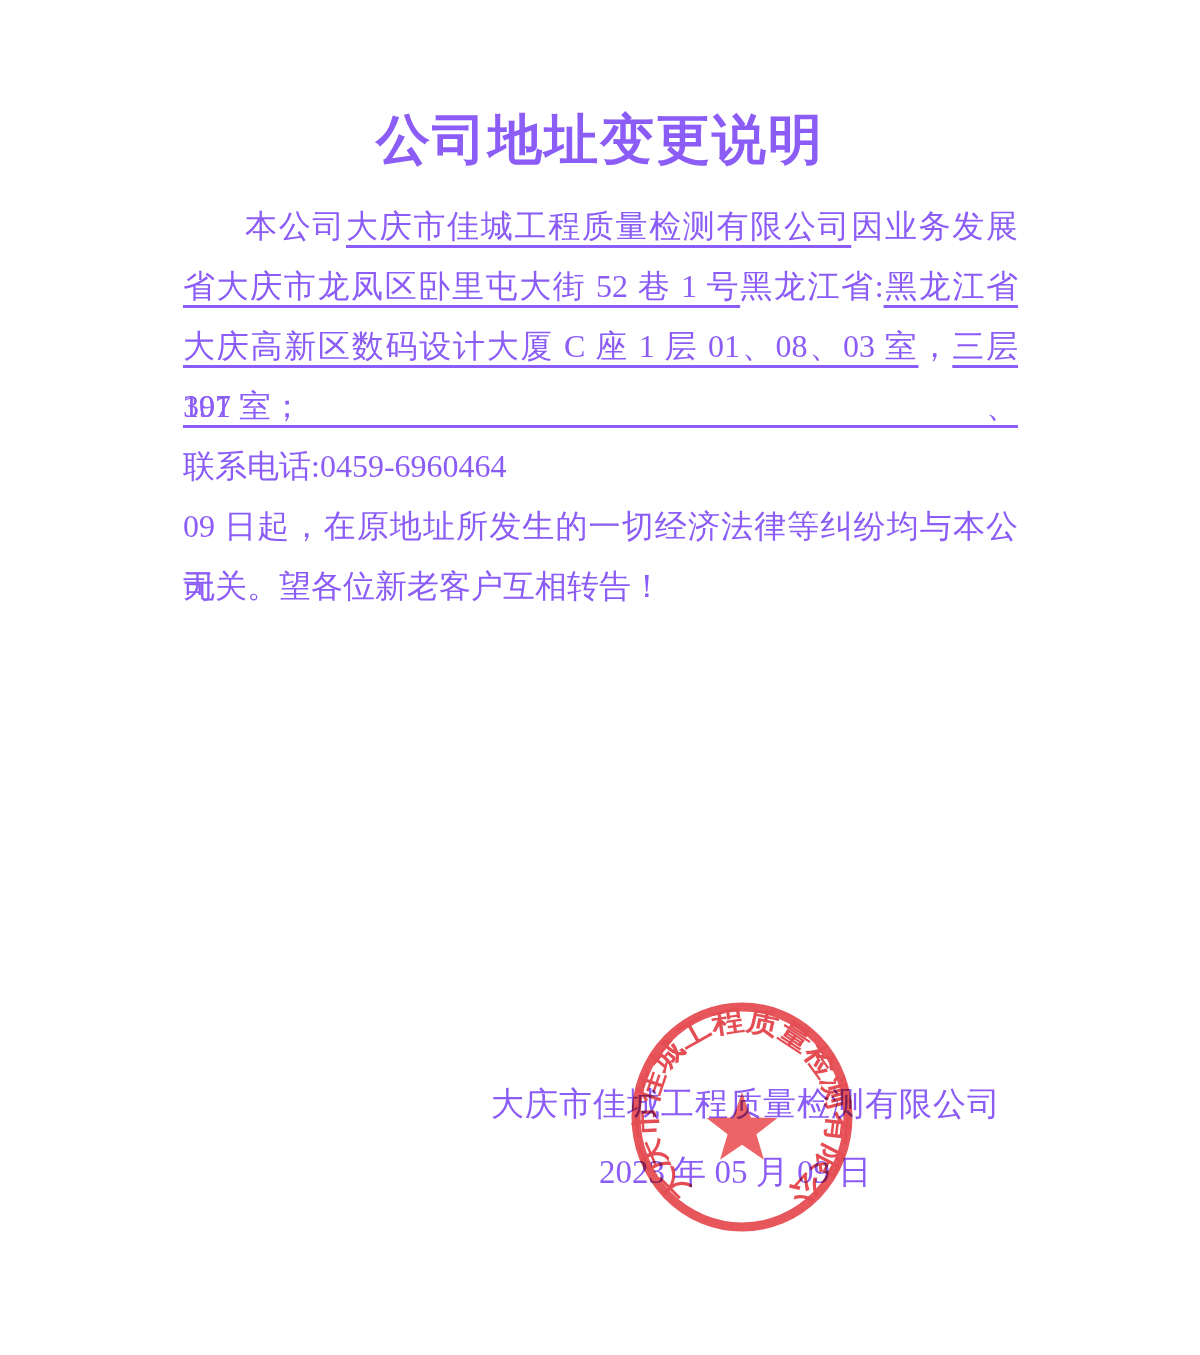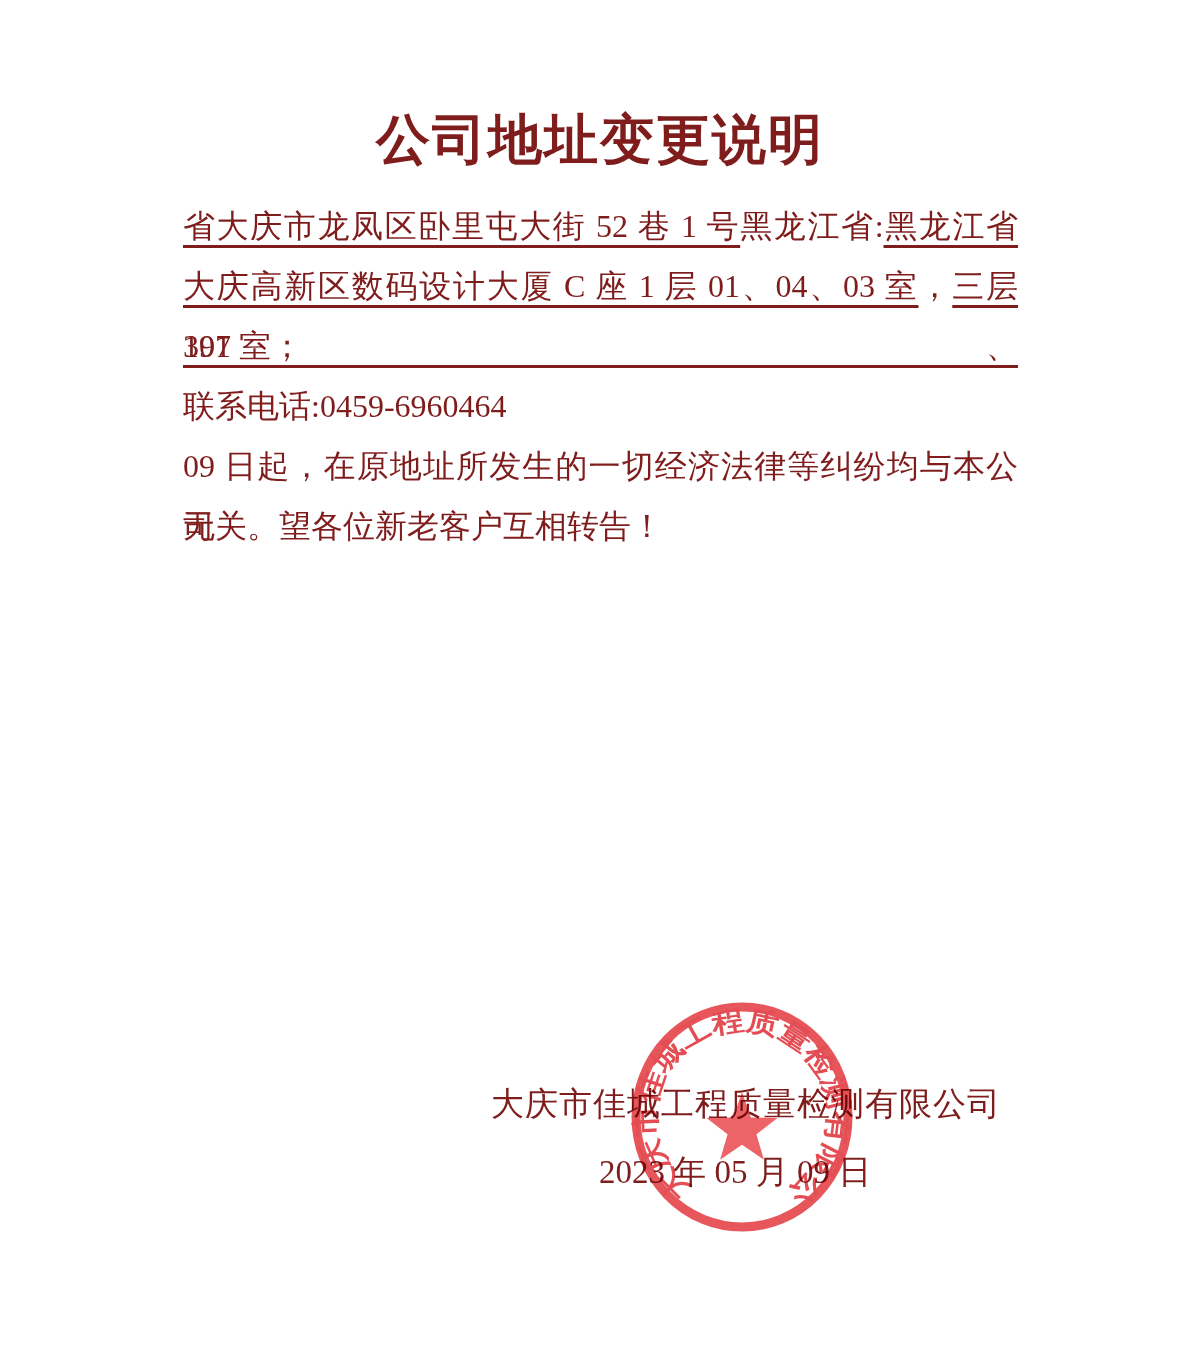--- a/index.html
+++ b/index.html
@@ -4,21 +4,21 @@
 <style>
   * { margin: 0; padding: 0; box-sizing: border-box; }
   html, body { background: #ffffff; }
   .page {
     position: relative;
     width: 1069px;
     height: 1355px;
     background: #ffffff;
     overflow: hidden;
     font-family: "Liberation Serif", "DejaVu Serif", serif;
-    color: #7f1d1d;
+    color: #8b5cf6;
   }
   .title {
     position: absolute;
     top: 104px;
     left: 0;
     width: 1200px;
     text-align: center;
     font-size: 54px;
     font-weight: 700;
     letter-spacing: 2px;
@@ -86,22 +86,23 @@
   }
 </style>
 </head>
 <body>
 
 <div class="page">
 
   <h1 class="title">公司地址变更说明</h1>
 
   <div class="body-text" id="bodyLines">
+      <div class="line fill indent"><span class="seg">本公司</span><span class="seg-u">大庆市佳城工程质量检测有限公司</span><span class="seg">因业务发展</span></div>
       <div class="line fill"><span class="seg-u">省大庆市龙凤区卧里屯大街 52 巷 1 号</span><span class="seg">黑龙江省:</span><span class="seg-u">黑龙江省</span></div>
-      <div class="line fill"><span class="seg-u">大庆高新区数码设计大厦 C 座 1 层 01、04、03 室</span><span class="seg">，</span><span class="seg-u">三层 301、</span></div>
+      <div class="line fill"><span class="seg-u">大庆高新区数码设计大厦 C 座 1 层 01、08、03 室</span><span class="seg">，</span><span class="seg-u">三层 301、</span></div>
       <div class="line"><span class="seg-u">197 室；</span></div>
       <div class="line"><span class="seg">联系电话:0459-6960464</span></div>
       <div class="line fill"><span class="seg">09 日起，在原地址所发生的一切经济法律等纠纷均与本公司</span></div>
       <div class="line"><span class="seg">无关。望各位新老客户互相转告！</span></div>
     </div>
 
   <div class="sig-company">大庆市佳城工程质量检测有限公司</div>
   <div class="sig-date">2023 年 05 月 09 日</div>
 
   <div class="stamp">

